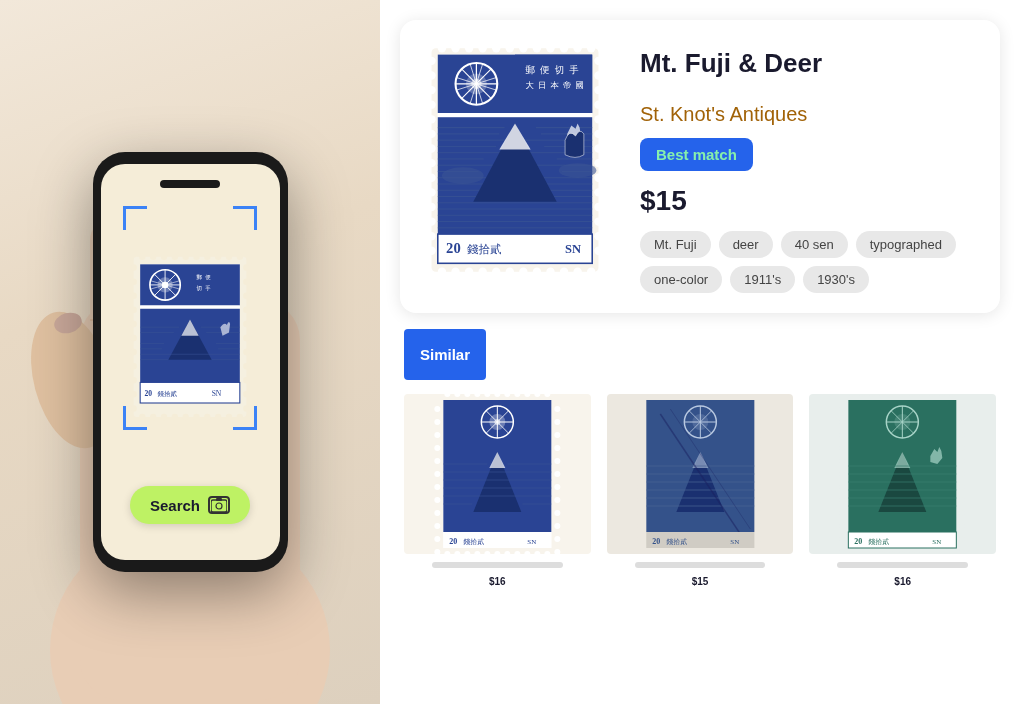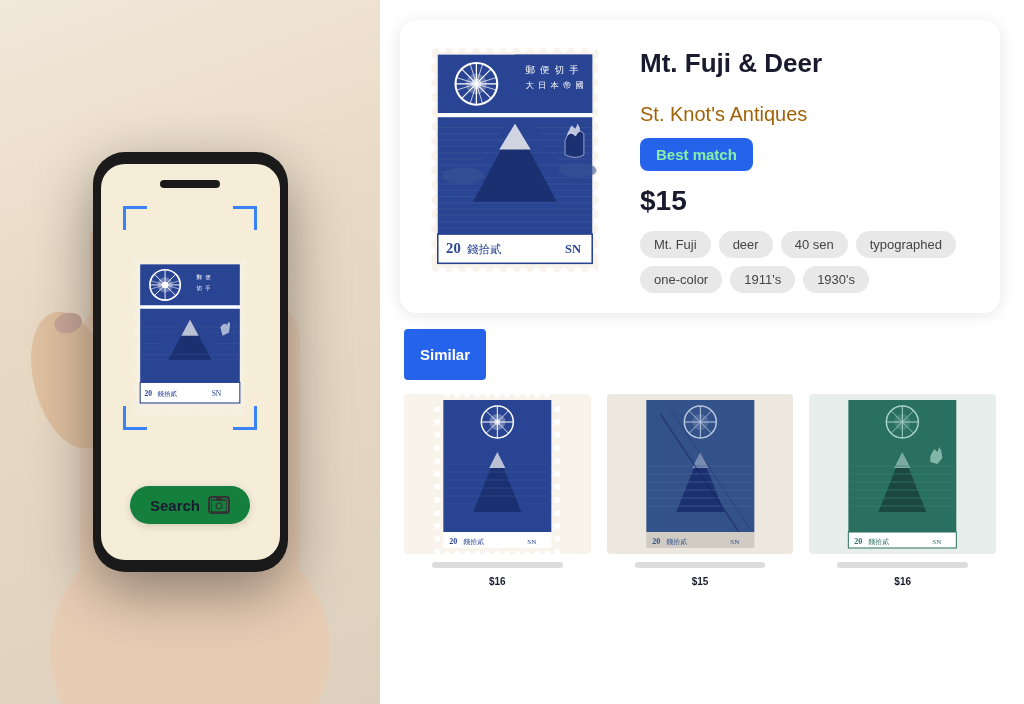--- a/index.html
+++ b/index.html
@@ -84,21 +84,21 @@
       height: 24px;
       border-color: #3b82f6;
       border-style: solid;
     }
     .corner-tl { top: 8px; left: 8px; border-width: 3px 0 0 3px; }
     .corner-tr { top: 8px; right: 8px; border-width: 3px 3px 0 0; }
     .corner-bl { bottom: 8px; left: 8px; border-width: 0 0 3px 3px; }
     .corner-br { bottom: 8px; right: 8px; border-width: 0 3px 3px 0; }
     
     .search-btn {
-      background: #15803d;
+      background: #bef264;
       border: none;
       border-radius: 24px;
       padding: 10px 20px;
       font-size: 15px;
       font-weight: 600;
       color: #1a1a2e;
       display: flex;
       align-items: center;
       gap: 8px;
       cursor: pointer;

